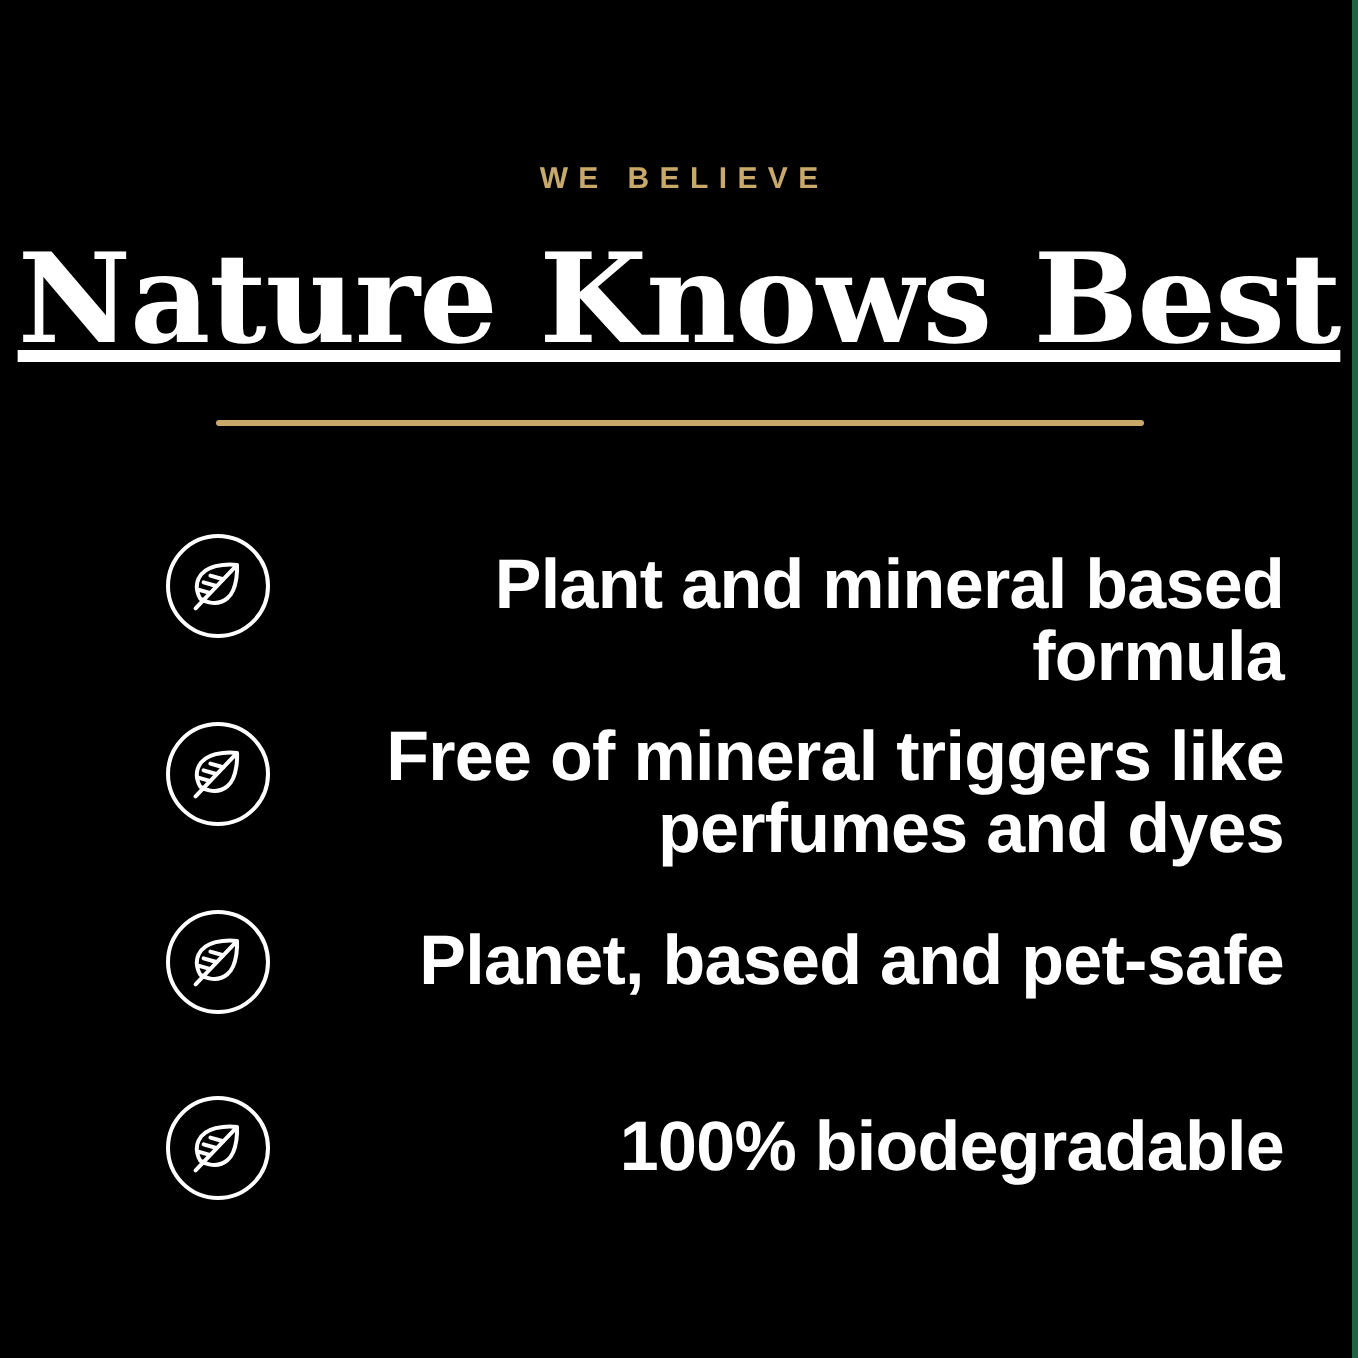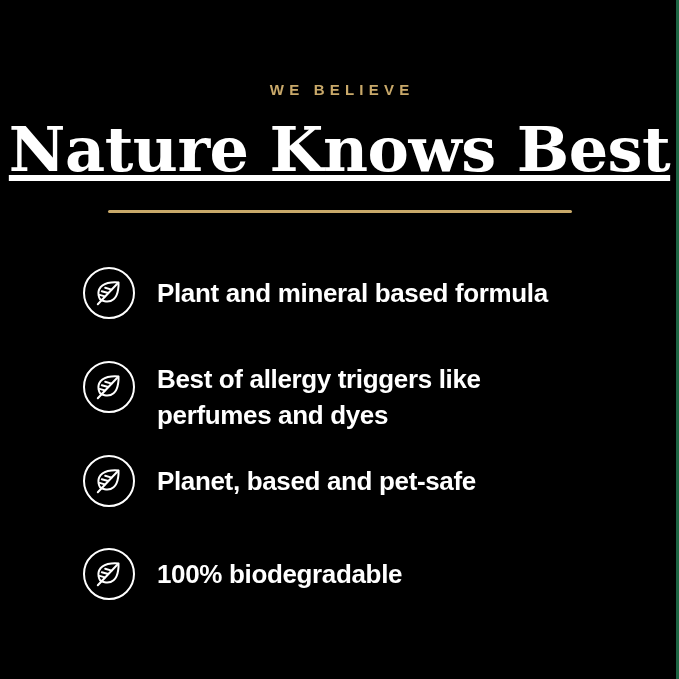--- a/index.html
+++ b/index.html
@@ -98,26 +98,27 @@
   .icon-wrap svg {
     display: block;
     width: 54px;
     height: 54px;
   }
 
   .benefit-text {
     flex: 1 1 auto;
     margin-left: 21px;
     font-family: "Liberation Sans", sans-serif;
-    font-size: 26px;
+    font-size: 35px;
     font-weight: bold;
     color: #ffffff;
     line-height: 36px;
     letter-spacing: -0.35px;
     white-space: pre-line;
+    text-align: right;
   }
 
   .benefit-row.r0 .benefit-text,
   .benefit-row.r2 .benefit-text,
   .benefit-row.r3 .benefit-text {
     padding-top: 9px;
   }
   .benefit-row.r1 .benefit-text {
     padding-top: 1px;
   }
@@ -154,21 +155,21 @@
       <span class="icon-wrap">
         <svg viewBox="0 0 54 54" xmlns="http://www.w3.org/2000/svg">
           <circle cx="27" cy="27" r="25" fill="none" stroke="#ffffff" stroke-width="2"></circle>
           <path d="M36.5 16.5 C36.5 16.5 23.5 14.8 18.6 21.2 C13.9 27.3 18.2 33.4 18.2 33.4 C18.2 33.4 25.6 38.2 31.6 33.2 C37.3 28.5 36.5 16.5 36.5 16.5 Z" fill="none" stroke="#ffffff" stroke-width="2" stroke-linejoin="round" stroke-linecap="round"></path>
           <path d="M36.2 16.8 L15.8 38.2" fill="none" stroke="#ffffff" stroke-width="2" stroke-linecap="round"></path>
           <path d="M29.6 23.6 L23.2 21.8" fill="none" stroke="#ffffff" stroke-width="2" stroke-linecap="round"></path>
           <path d="M26.2 27.0 L19.8 25.2" fill="none" stroke="#ffffff" stroke-width="2" stroke-linecap="round"></path>
           <path d="M22.8 30.4 L17.6 28.9" fill="none" stroke="#ffffff" stroke-width="2" stroke-linecap="round"></path>
         </svg>
       </span>
-      <span class="benefit-text">Best of allergy triggers like
+      <span class="benefit-text">Free of mineral triggers like
 perfumes and dyes</span>
     </div>
 
     <div class="benefit-row r2">
       <span class="icon-wrap">
         <svg viewBox="0 0 54 54" xmlns="http://www.w3.org/2000/svg">
           <circle cx="27" cy="27" r="25" fill="none" stroke="#ffffff" stroke-width="2"></circle>
           <path d="M36.5 16.5 C36.5 16.5 23.5 14.8 18.6 21.2 C13.9 27.3 18.2 33.4 18.2 33.4 C18.2 33.4 25.6 38.2 31.6 33.2 C37.3 28.5 36.5 16.5 36.5 16.5 Z" fill="none" stroke="#ffffff" stroke-width="2" stroke-linejoin="round" stroke-linecap="round"></path>
           <path d="M36.2 16.8 L15.8 38.2" fill="none" stroke="#ffffff" stroke-width="2" stroke-linecap="round"></path>
           <path d="M29.6 23.6 L23.2 21.8" fill="none" stroke="#ffffff" stroke-width="2" stroke-linecap="round"></path>

